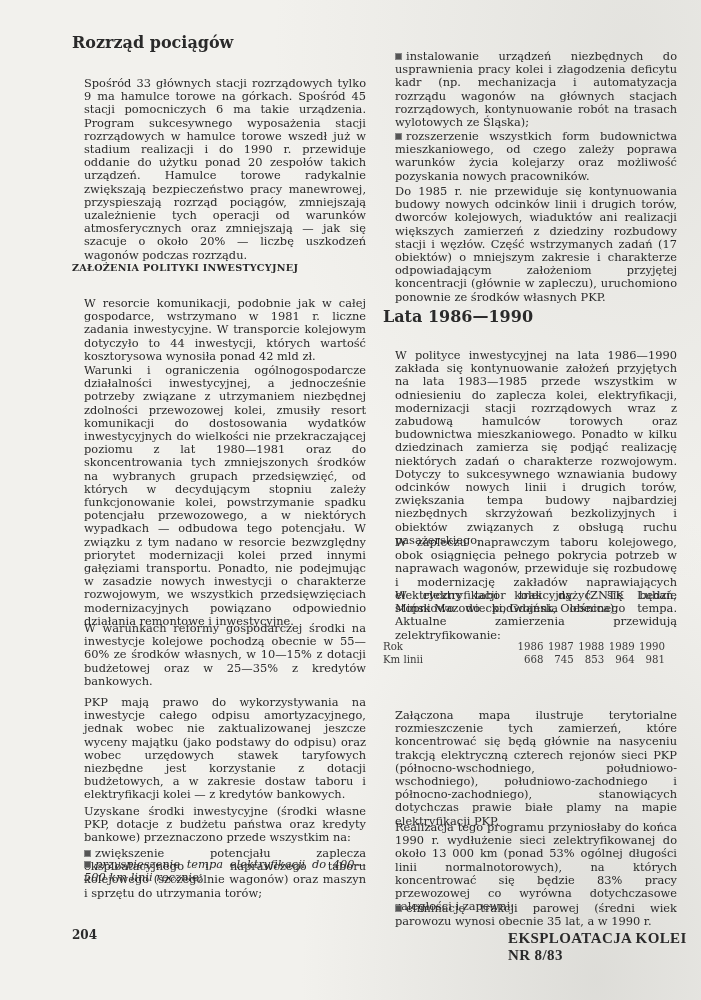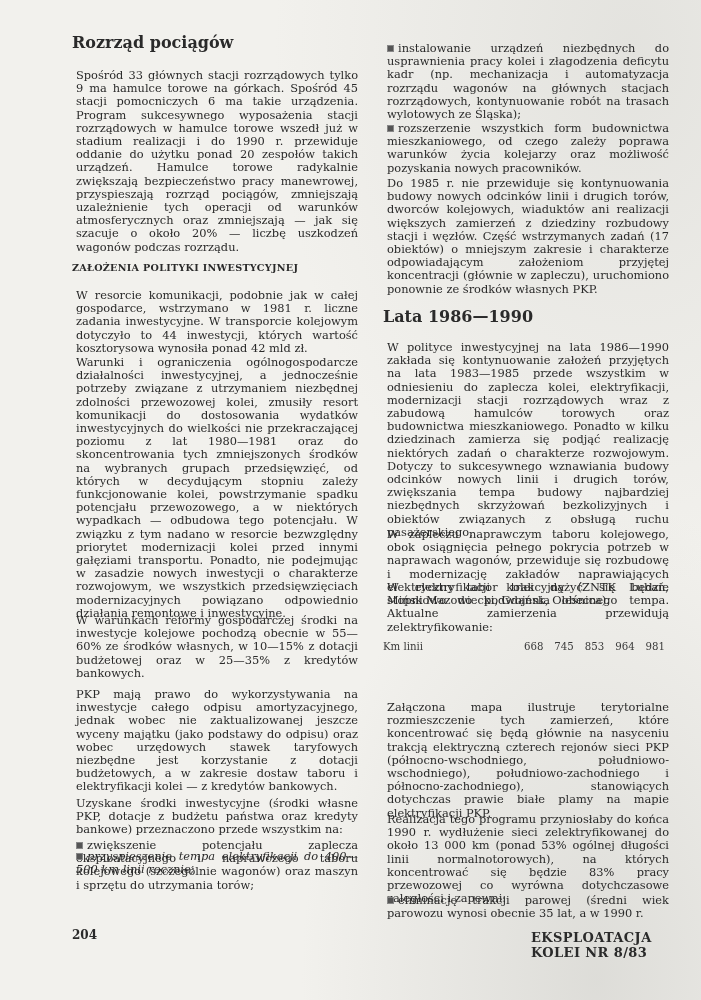--- a/index.html
+++ b/index.html
@@ -25,40 +25,40 @@
   .col-left { left: 72px; width: 282px; }
   .col-right { left: 383px; width: 282px; }
   .heading-bold {
     font-weight: bold; font-size: 16px; margin: 0;
     position: absolute; left: 0;
   }
   .heading-caps {
     font-weight: bold; font-size: 9.6px; letter-spacing: 0.3px; margin: 0;
     position: absolute; left: 0;
   }
-  p.para { margin: 4px; position: absolute; left: 0; width: 100%; text-indent: 0; hyphens: manual; }
+  p.para { margin: 12px; position: absolute; left: 0; width: 100%; text-indent: 0; hyphens: manual; }
   .bullet-mark {
     display: inline-block; width: 7px; height: 7px; background: #555;
     margin-right: 4px; vertical-align: 0px;
     box-shadow: inset 0 0 0 1px #888;
   }
   .table {
     position: absolute; left: 0; width: 100%;
     font-size: 10.2px; line-height: 13.4px; color: #3a3a3a;
   }
   .table .row { display: flex; }
   .table .label { width: 130px; }
   .table .cell { flex: 1; text-align: right; }
   .page-number {
     position: absolute; left: 72px; top: 928px;
     font-weight: bold; font-size: 12px; text-align: right;
   }
   .footer-journal {
-    position: absolute; left: 531px; top: 930px;
-    font-weight: bold; font-size: 13px; letter-spacing: 0.4px;
+    position: absolute; left: 508px; top: 930px;
+    font-weight: bold; font-size: 15px; letter-spacing: 0.4px; font-family: Liberation Serif, serif;
   }
 </style>
 </head>
 <body>
 
 <div class="page">
 
   <div class="col col-left">
     <h3 class="heading-bold" style="top:36px;">Rozrząd pociągów</h3>
     <p class="para" style="top:65px;">Spośród 33 głównych stacji rozrządowych tylko 9 ma hamulce torowe na górkach. Spośród 45 stacji pomocniczych 6 ma takie urządzenia. Program sukcesywnego wyposażenia stacji rozrządowych w hamulce torowe wszedł już w stadium realizacji i do 1990 r. przewiduje oddanie do użytku ponad 20 zespołów takich urządzeń. Hamulce torowe radykalnie zwiększają bezpieczeństwo pracy manewrowej, przyspieszają rozrząd pociągów, zmniejszają uzależnienie tych operacji od warunków atmosferycznych oraz zmniejszają — jak się szacuje o około 20% — liczbę uszkodzeń wagonów podczas rozrządu.</p>
@@ -79,20 +79,28 @@
     <p class="para" style="top:118px;"><span class="bullet-mark"></span><span>rozszerzenie wszystkich form budownictwa mieszkaniowego, od czego zależy poprawa warunków życia kolejarzy oraz możliwość pozyskania nowych pracowników.</span></p>
     <p class="para" style="top:173px;">Do 1985 r. nie przewiduje się kontynuowania budowy nowych odcinków linii i drugich torów, dworców kolejowych, wiaduktów ani realizacji większych zamierzeń z dziedziny rozbudowy stacji i węzłów. Część wstrzymanych zadań (17 obiektów) o mniejszym zakresie i charakterze odpowiadającym założeniom przyjętej koncentracji (głównie w zapleczu), uruchomiono ponownie ze środków własnych PKP.</p>
 
     <h3 class="heading-bold" style="top:310px;">Lata 1986—1990</h3>
     <p class="para" style="top:337px;">W polityce inwestycyjnej na lata 1986—1990 zakłada się kontynuowanie założeń przyjętych na lata 1983—1985 przede wszystkim w odniesieniu do zaplecza kolei, elektryfikacji, modernizacji stacji rozrządowych wraz z zabudową hamulców torowych oraz budownictwa mieszkaniowego. Ponadto w kilku dziedzinach zamierza się podjąć realizację niektórych zadań o charakterze rozwojowym. Dotyczy to sukcesywnego wznawiania budowy odcinków nowych linii i drugich torów, zwiększania tempa budowy najbardziej niezbędnych skrzyżowań bezkolizyjnych i obiektów związanych z obsługą ruchu pasażerskiego,</p>
     <p class="para" style="top:524px;">W zapleczu naprawczym taboru kolejowego, obok osiągnięcia pełnego pokrycia potrzeb w naprawach wagonów, przewiduje się rozbudowę i modernizację zakładów naprawiających elektryczny tabor trakcyjny (ZNTK Lubań, Mińsk Mazowiecki, Gdańsk, Oleśnica).</p>
     <p class="para" style="top:577px;">W elektryfikacji kolei dążyć się będzie stopniowo do podwojenia obecnego tempa. Aktualne zamierzenia przewidują zelektryfikowanie:</p>
 
     <div class="table" style="top:640px;">
       <div class="row">
+        <span class="label">Rok</span>
+        <span class="cell">1986</span>
+        <span class="cell">1987</span>
+        <span class="cell">1988</span>
+        <span class="cell">1989</span>
+        <span class="cell">1990</span>
+      </div>
+      <div class="row">
         <span class="label">Km linii</span>
         <span class="cell">668</span>
         <span class="cell">745</span>
         <span class="cell">853</span>
         <span class="cell">964</span>
         <span class="cell">981</span>
       </div>
     </div>
 
     <p class="para" style="top:697px;">Załączona mapa ilustruje terytorialne rozmieszczenie tych zamierzeń, które koncentrować się będą głównie na nasyceniu trakcją elektryczną czterech rejonów sieci PKP (północno-wschodniego, południowo-wschodniego), południowo-zachodniego i północno-zachodniego), stanowiących dotychczas prawie białe plamy na mapie elektryfikacji PKP.</p>

